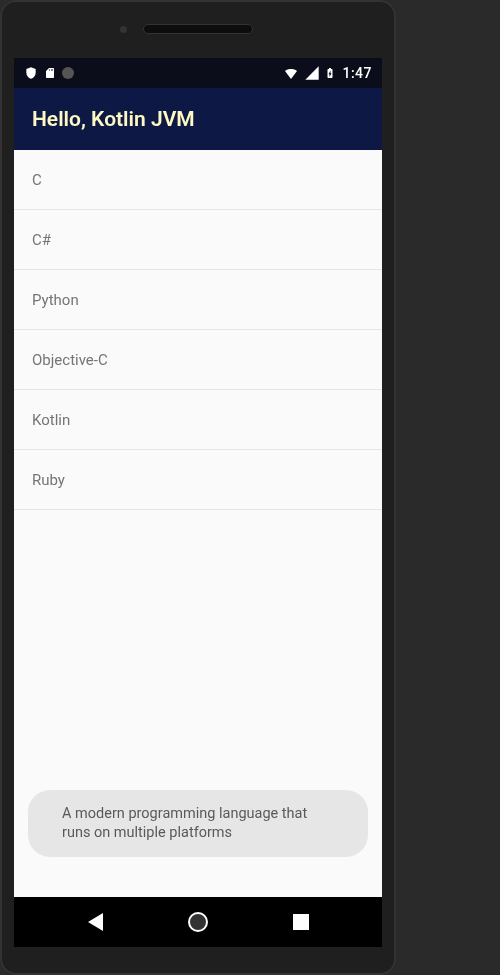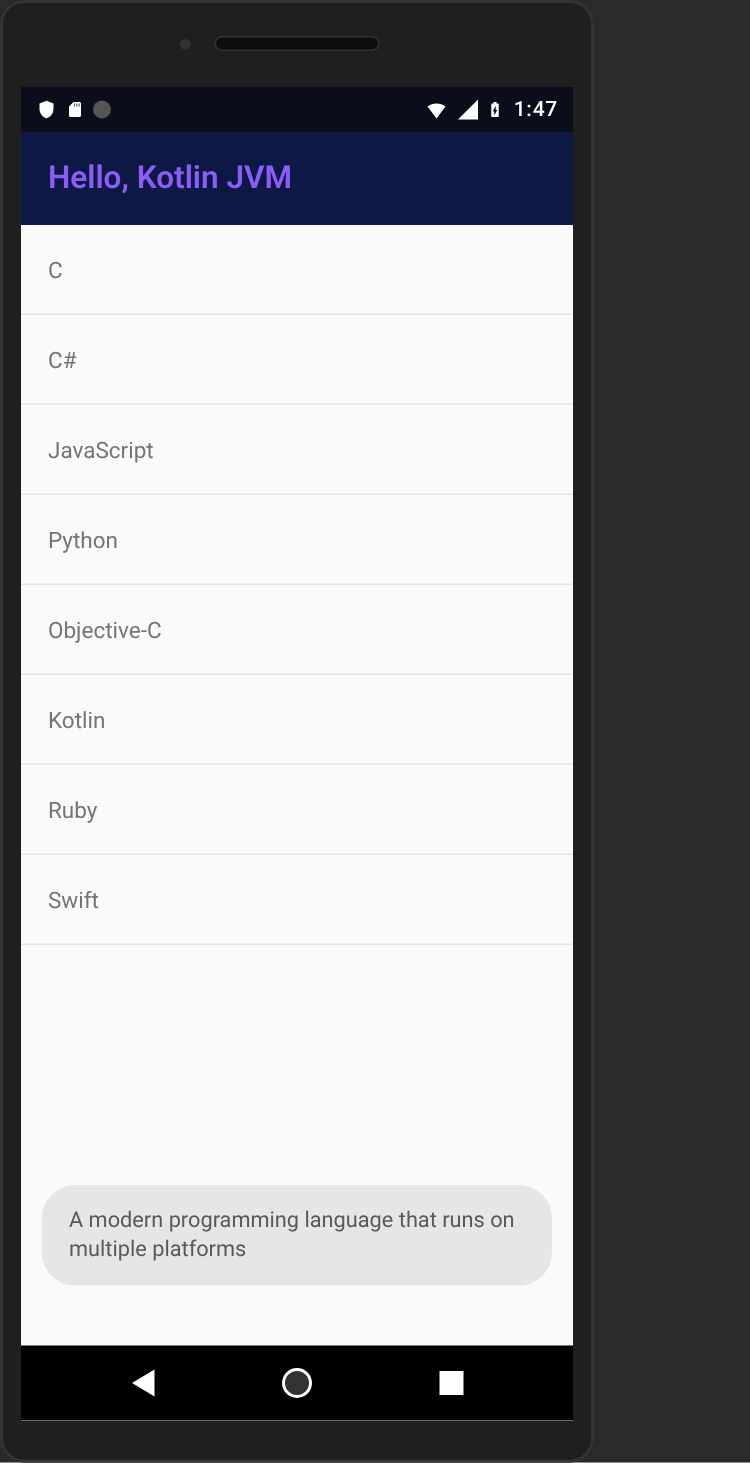--- a/index.html
+++ b/index.html
@@ -64,21 +64,21 @@
     .sd-card { width: 12px; height: 16px; }
     .dot-ind { width: 12px; height: 12px; background: #555; border-radius: 50%; }
     .wifi, .signal, .battery { display: inline-flex; }
     .clock { font-weight: 500; letter-spacing: .5px; margin-left: 2px;}
     .app-bar {
       height: 62px;
       background: #0d1845;
       display: flex;
       align-items: center;
       padding: 0 18px;
-      color: #8b5cf6;
+      color: #fef9c3;
     }
     .app-title {
       font-size: 21px;
       font-weight: 600;
     }
     .list {
       background: #fafafa;
     }
     .list-item {
       height: 60px;
@@ -91,21 +91,21 @@
       background: #fafafa;
     }
     .toast {
       position: absolute;
       left: 50%;
       transform: translateX(-50%);
       bottom: 90px;
       width: 340px;
       background: #e6e6e6;
       color: #5a5a5a;
-      padding: 14px 18px;
+      padding: 14px 34px;
       border-radius: 22px;
       font-size: 14.5px;
       line-height: 1.35;
     }
     .nav-bar {
       position: absolute;
       bottom: 0; left: 0; right: 0;
       height: 50px;
       background: #000;
       display: flex;
@@ -181,36 +181,30 @@
     </div>
 
     <div class="list">
       <div class="list-item">
           <span>C</span>
         </div>
       <div class="list-item">
           <span>C#</span>
         </div>
       <div class="list-item">
-          <span>JavaScript</span>
-        </div>
-      <div class="list-item">
           <span>Python</span>
         </div>
       <div class="list-item">
           <span>Objective-C</span>
         </div>
       <div class="list-item">
           <span>Kotlin</span>
         </div>
       <div class="list-item">
           <span>Ruby</span>
-        </div>
-      <div class="list-item">
-          <span>Swift</span>
         </div>
     </div>
 
     <div class="toast">
       <span>A modern programming language that runs on multiple platforms</span>
     </div>
 
     <div class="nav-bar">
       <div class="nav-btn">
         <div class="tri"></div>

